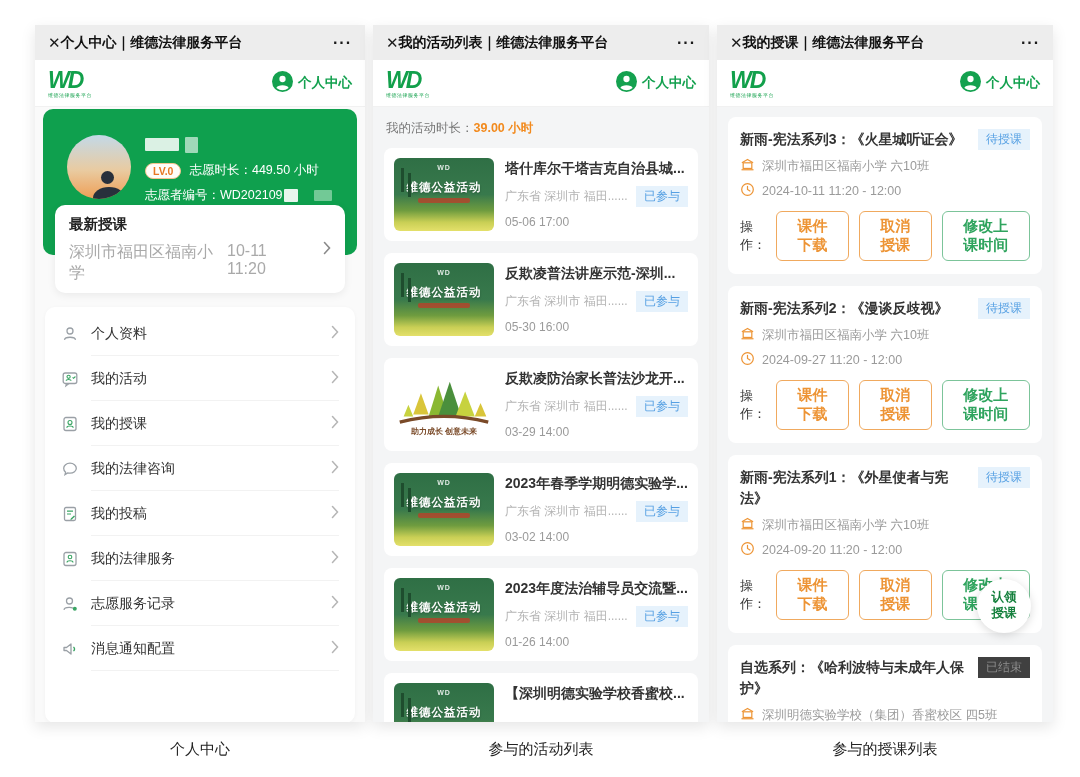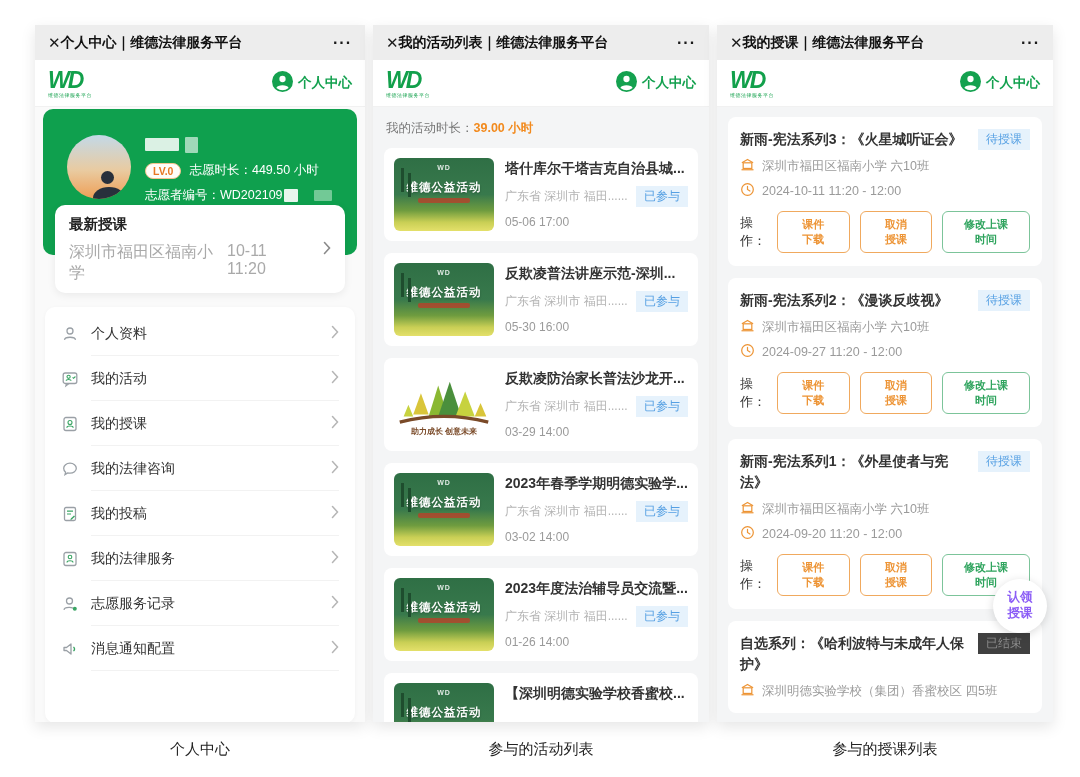--- a/index.html
+++ b/index.html
@@ -91,27 +91,27 @@
 
   
   .crs-content{padding:10px 11px 0}
   .course-card{background:#fff;border-radius:8px;padding:12px 12px 13px;margin-bottom:12px;cursor:pointer}
   .cc-top{display:flex;align-items:flex-start;gap:8px}
   .cc-title{flex:1;font-size:14px;font-weight:bold;color:#333;line-height:1.5}
   .cc-row{display:flex;align-items:center;gap:7px;margin-top:7px;font-size:12.5px;color:#9a9a9a}
   .cc-row svg{flex-shrink:0}
   .cc-ops{display:flex;align-items:center;gap:10px;margin-top:11px}
   .ops-label{font-size:13px;color:#333}
-  .btn{background:#fff;border-radius:6px;font-size:11px;font-weight:bold;padding:5px 20px;cursor:pointer;
+  .btn{background:#fff;border-radius:6px;font-size:15px;font-weight:bold;padding:5px 20px;cursor:pointer;
     font-family:Liberation Serif, serif}
   .btn-orange{color:#ed9435;border:1px solid #f0a95e}
   .btn-green{color:#2fa45e;border:1px solid #7cc49a}
-  .fab{position:absolute;right:6px;top:472px;width:54px;height:54px;border-radius:50%;background:#fff;
+  .fab{position:absolute;right:22px;top:472px;width:54px;height:54px;border-radius:50%;background:#fff;
     box-shadow:0 2px 10px rgba(0,0,0,.15);display:flex;flex-direction:column;align-items:center;justify-content:center;
-    color:#8b5cf6;font-size:12.5px;font-weight:bold;line-height:1.25;cursor:pointer;z-index:5}
+    color:#15803d;font-size:12.5px;font-weight:bold;line-height:1.25;cursor:pointer;z-index:5}
 </style>
 </head>
 <body>
 
 <div class="stage">
 
   <div class="phone phone-personal">
     <div class="titlebar">
       <span class="tb-close">✕</span>
       <span class="tb-title">个人中心｜维德法律服务平台</span>

